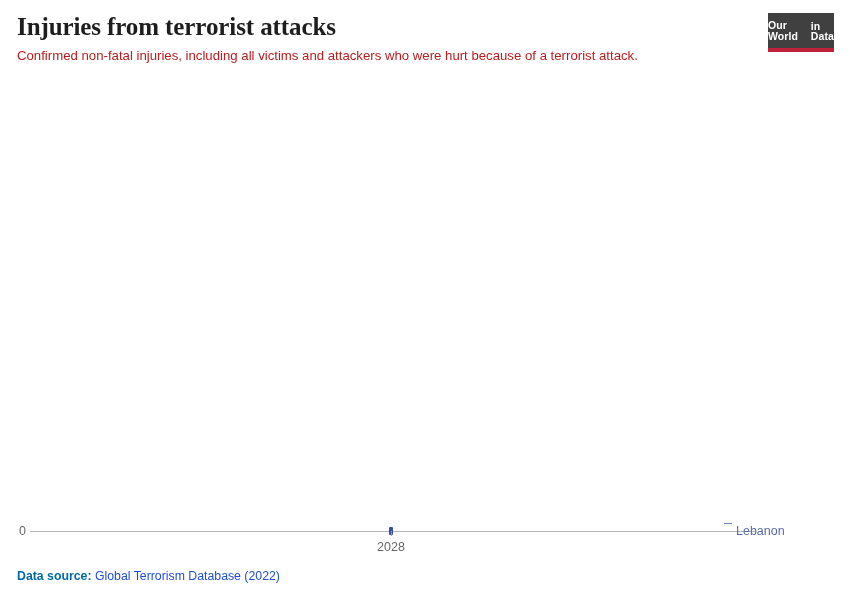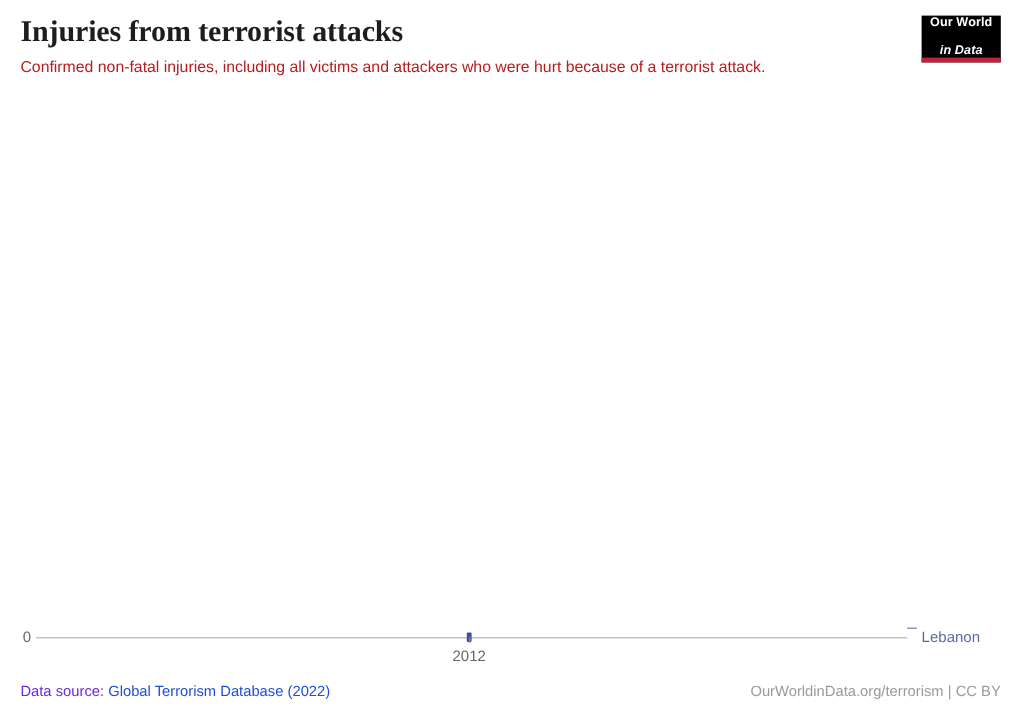--- a/index.html
+++ b/index.html
@@ -53,39 +53,39 @@
     white-space: nowrap;
   }
 
   
   .owid-logo {
     position: absolute;
     right: 16px;
     top: 13px;
     width: 66px;
     height: 39px;
-    background: #000000;
+    background: #404040;
     border-bottom: 4px solid #c0223b;
     box-sizing: border-box;
     display: flex;
-    flex-direction: column;
+    flex-direction: row;
     align-items: center;
     justify-content: center;
     line-height: 1;
     gap: 12px;
   }
   .owid-logo-line {
     font-family: "Liberation Sans", sans-serif;
     font-size: 10.5px;
     font-weight: 700;
     color: #ffffff;
     letter-spacing: 0.1px;
     display: block;
   }
-  .owid-logo-line.l2 { margin-top: 1px; font-style: italic; }
+  .owid-logo-line.l2 { margin-top: 1px; }
 
   
   .plot-area {
     position: absolute;
     left: 0;
     top: 80px;
     width: 850px;
     height: 470px;
   }
   .plot-canvas {
@@ -154,21 +154,21 @@
     top: 447px;
     width: 4px;
     height: 8px;
     background: #3c4c9e;
     border-radius: 1px;
   }
 
   
   .series-label {
     position: absolute;
-    left: 756px;
+    left: 724px;
     top: 443px;
     display: flex;
     align-items: flex-start;
     height: 16px;
     white-space: nowrap;
   }
   .series-connector {
     display: inline-block;
     width: 8px;
     height: 1px;
@@ -193,22 +193,22 @@
     align-items: flex-start;
     justify-content: space-between;
     font-size: 12.3px;
     line-height: 16px;
   }
   .footer-left {
     color: #9a9a9a;
     white-space: nowrap;
   }
   .footer-source-label {
-    font-weight: 400;
-    color: #6d28d9;
+    font-weight: 700;
+    color: #0369a1;
   }
   .footer-source-value {
     color: #1d4ed8;
   }
   .footer-right {
     color: #9a9a9a;
     white-space: nowrap;
   }
 </style>
 </head>
@@ -231,31 +231,30 @@
     <div class="plot-canvas"></div>
 
     <div class="zero-line"></div>
 
     <div class="y-tick">0</div>
 
     <div class="data-point"></div>
 
     <div class="x-tick-group">
       <div class="x-tick-mark"></div>
-      <div class="x-tick-label">2012</div>
+      <div class="x-tick-label">2028</div>
     </div>
 
     <div class="series-label">
       <span class="series-connector"></span>
       <span class="series-name">Lebanon</span>
     </div>
 
   </div>
 
   <div class="footer">
     <div class="footer-left">
       <span class="footer-source-label">Data source:</span>
       <span class="footer-source-value">Global Terrorism Database (2022)</span>
     </div>
-    <div class="footer-right">OurWorldinData.org/terrorism | CC BY</div>
   </div>
 
 </div>
 
 </body></html>

